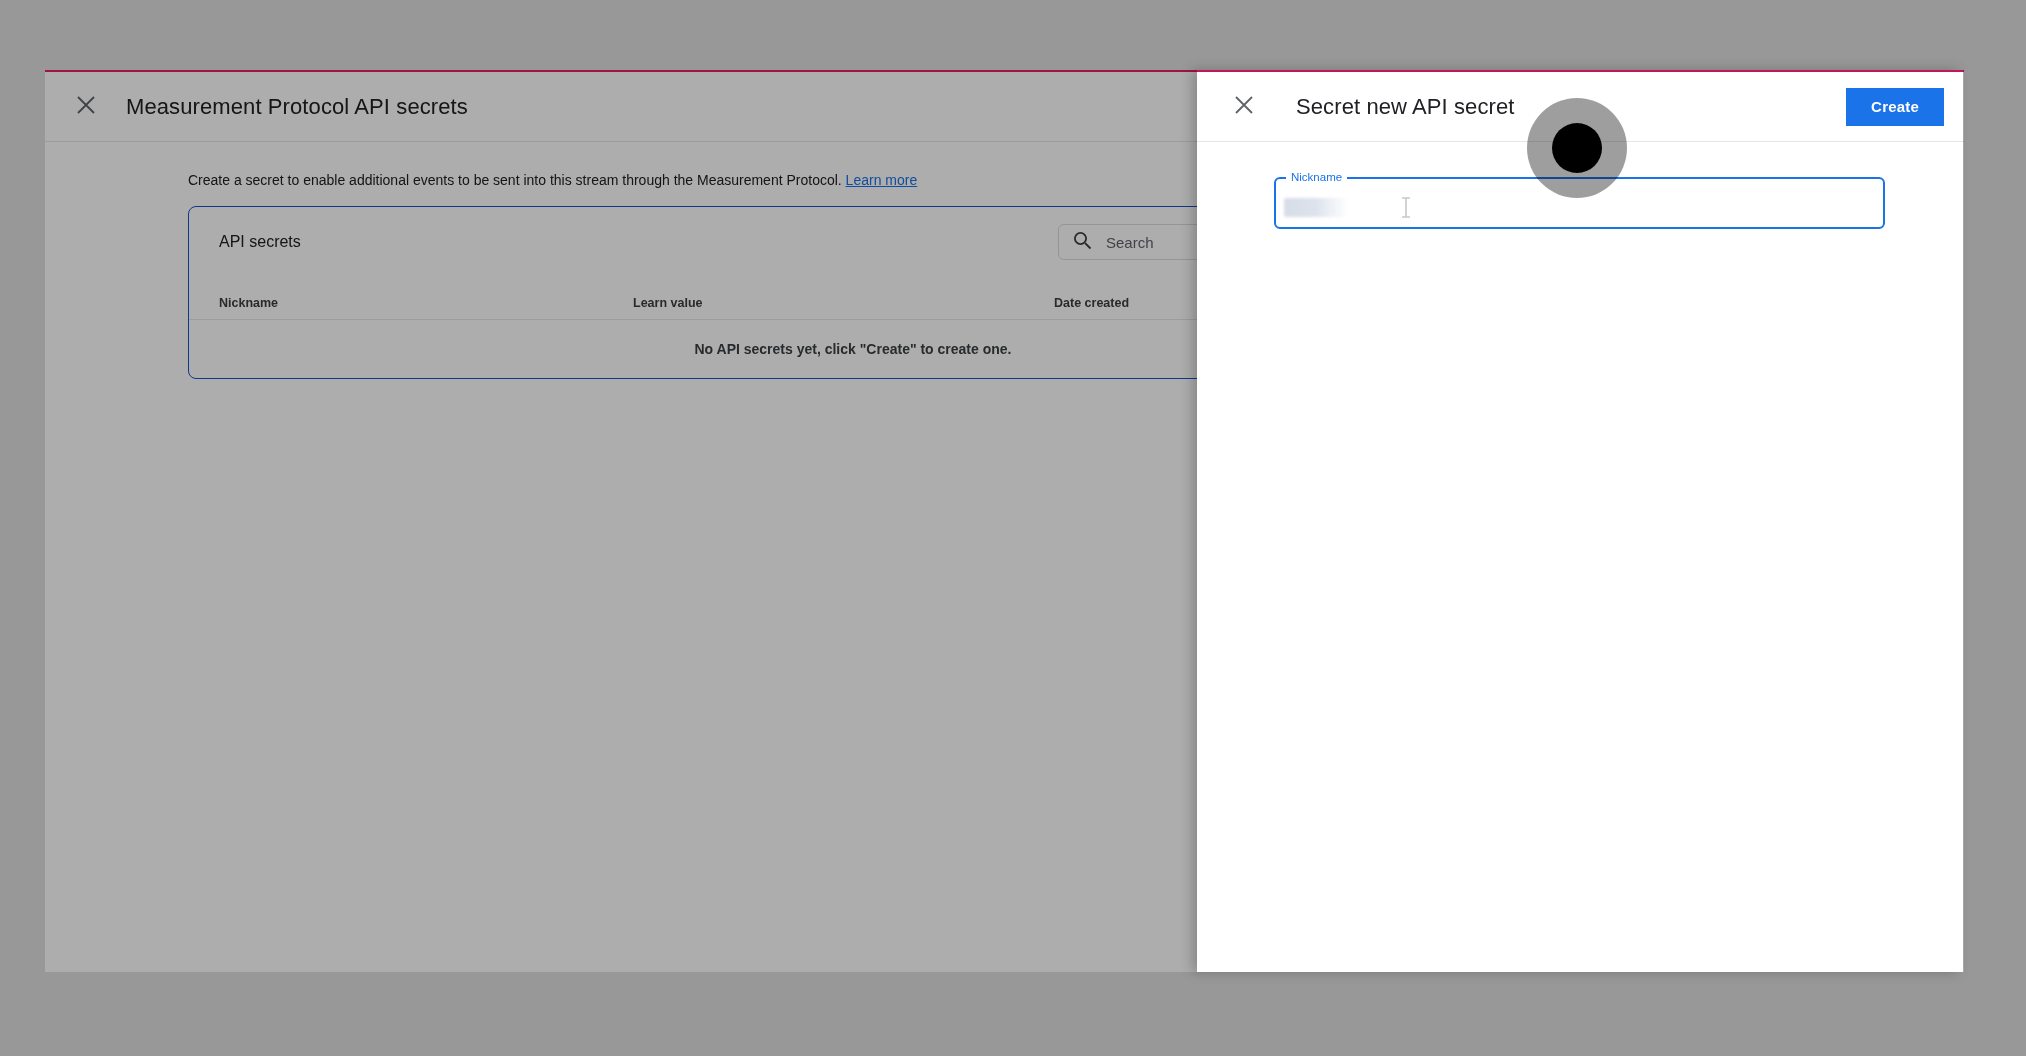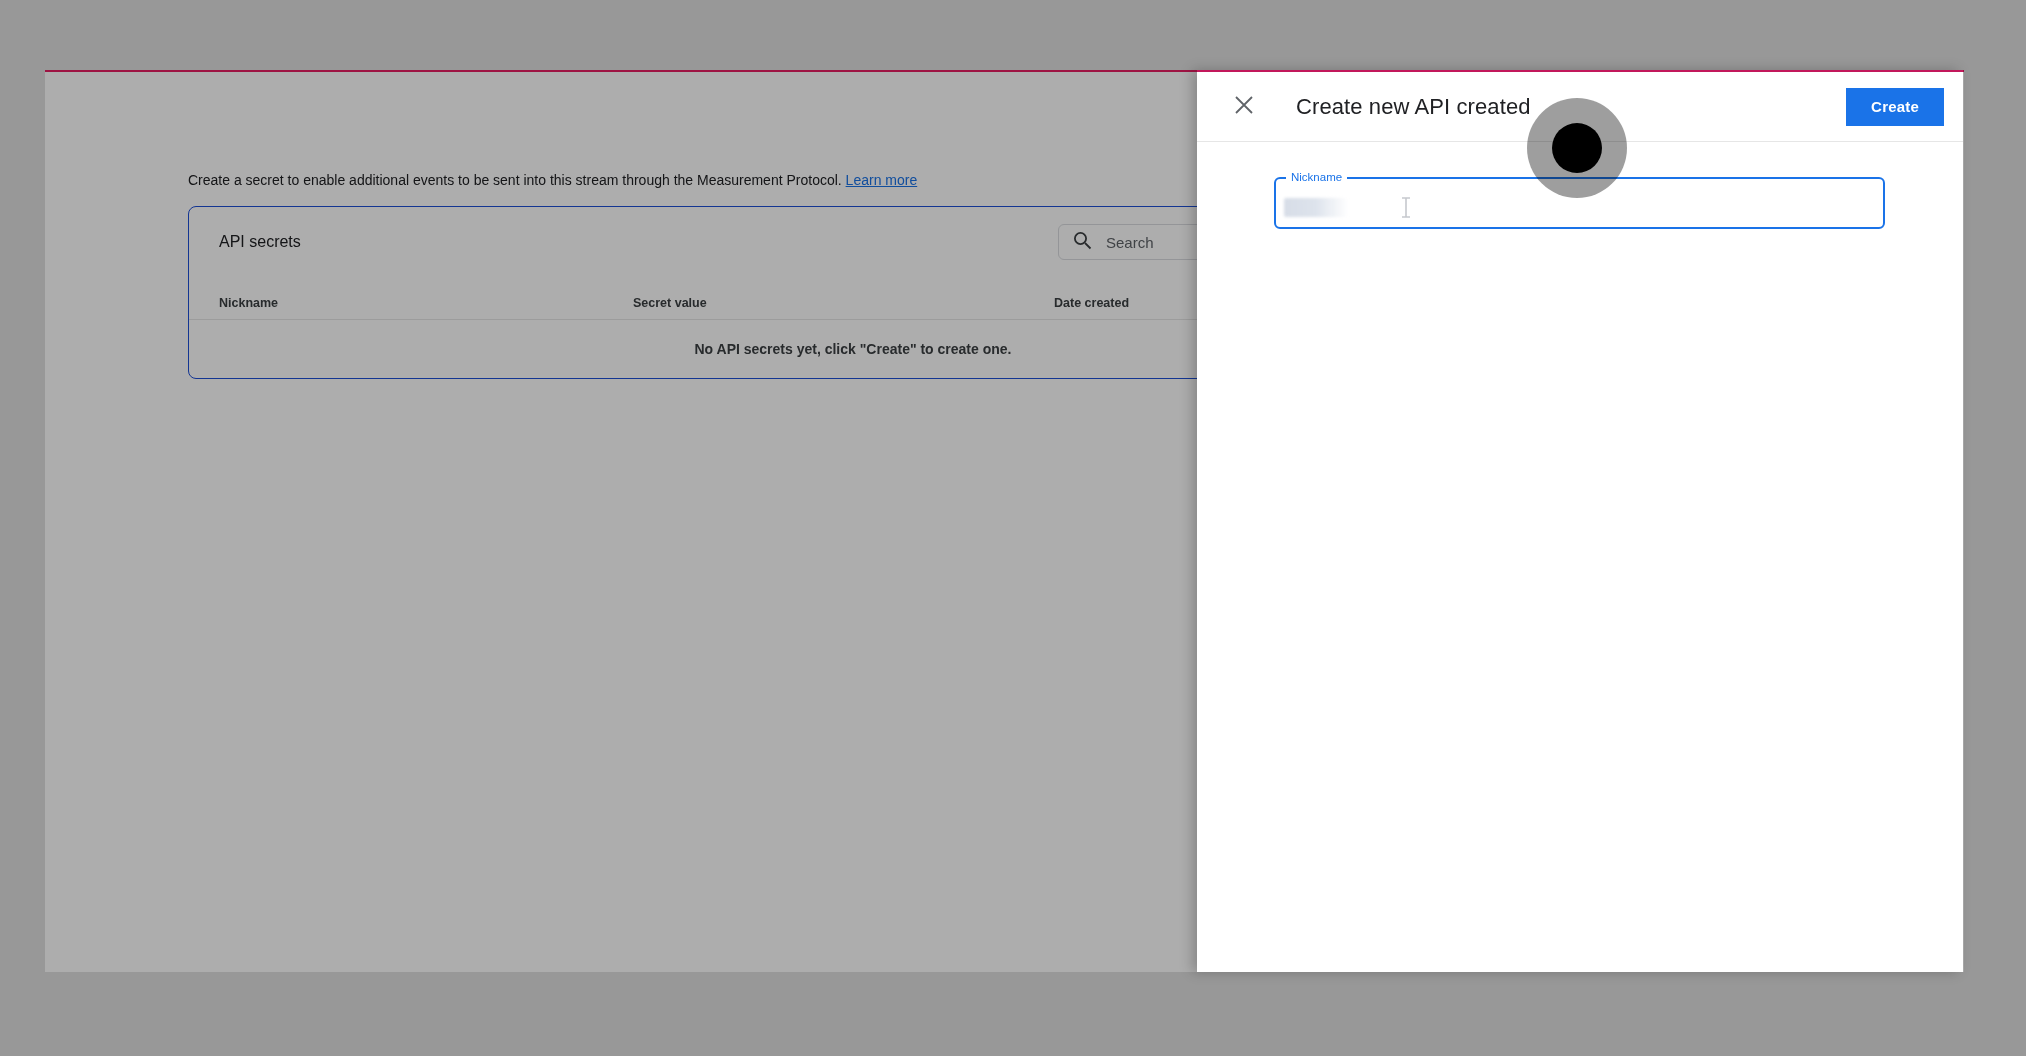--- a/index.html
+++ b/index.html
@@ -102,20 +102,30 @@
     display:flex; align-items:center; justify-content:center; pointer-events:none;
   }
   .click-indicator-dot { width:50px; height:50px; border-radius:50%; background:#000000; }
 </style>
 </head>
 <body>
 
 <div class="stage">
 
   <div class="dialog">
+    <div class="dialog-header">
+      <button class="icon-btn">
+        <span>
+          <svg width="20" height="20" viewBox="0 0 20 20">
+              <path d="M2 2 L18 18 M18 2 L2 18" stroke="#5f6368" stroke-width="1.8" fill="none"></path>
+            </svg>
+        </span>
+      </button>
+      <span class="dialog-title">Measurement Protocol API secrets</span>
+    </div>
 
     <div class="dialog-desc">
       <span>Create a secret to enable additional events to be sent into this stream through the Measurement Protocol.</span>
       <a href="#">Learn more</a>
     </div>
 
     <div class="card">
       <div class="card-title">API secrets</div>
 
       <div class="search-box">
@@ -123,40 +133,40 @@
           <svg width="19" height="19" viewBox="0 0 19 19">
               <circle cx="7.5" cy="7.5" r="5.6" stroke="#3c4043" stroke-width="1.8" fill="none"></circle>
               <path d="M12 12 L17.5 17.5" stroke="#3c4043" stroke-width="1.8"></path>
             </svg>
         </span>
         <input type="text" placeholder="Search" style="">
       </div>
 
       <div class="table-head">
         <span>Nickname</span>
-        <span>Secret value</span>
+        <span>Learn value</span>
         <span>Date created</span>
       </div>
 
       <div class="empty-row">No API secrets yet, click "Create" to create one.</div>
     </div>
   </div>
 
   <div class="scrim"></div>
 
   <div class="panel">
     <div class="panel-header">
       <button class="icon-btn">
         <span>
           <svg width="20" height="20" viewBox="0 0 20 20">
               <path d="M2 2 L18 18 M18 2 L2 18" stroke="#5f6368" stroke-width="1.8" fill="none"></path>
             </svg>
         </span>
       </button>
-      <span class="panel-title">Create new API created</span>
+      <span class="panel-title">Secret new API secret</span>
       <button class="create-btn">Create</button>
     </div>
 
     <div class="field">
       <span class="field-label">Nickname</span>
       <input type="text" value="" style="">
       <div class="redacted"></div>
       <span class="ibeam">
         <svg width="10" height="21" viewBox="0 0 10 21">
             <path d="M1 1 H9 M5 1 V20 M1 20 H9" stroke="#c6c9ce" stroke-width="1.6" fill="none"></path>

